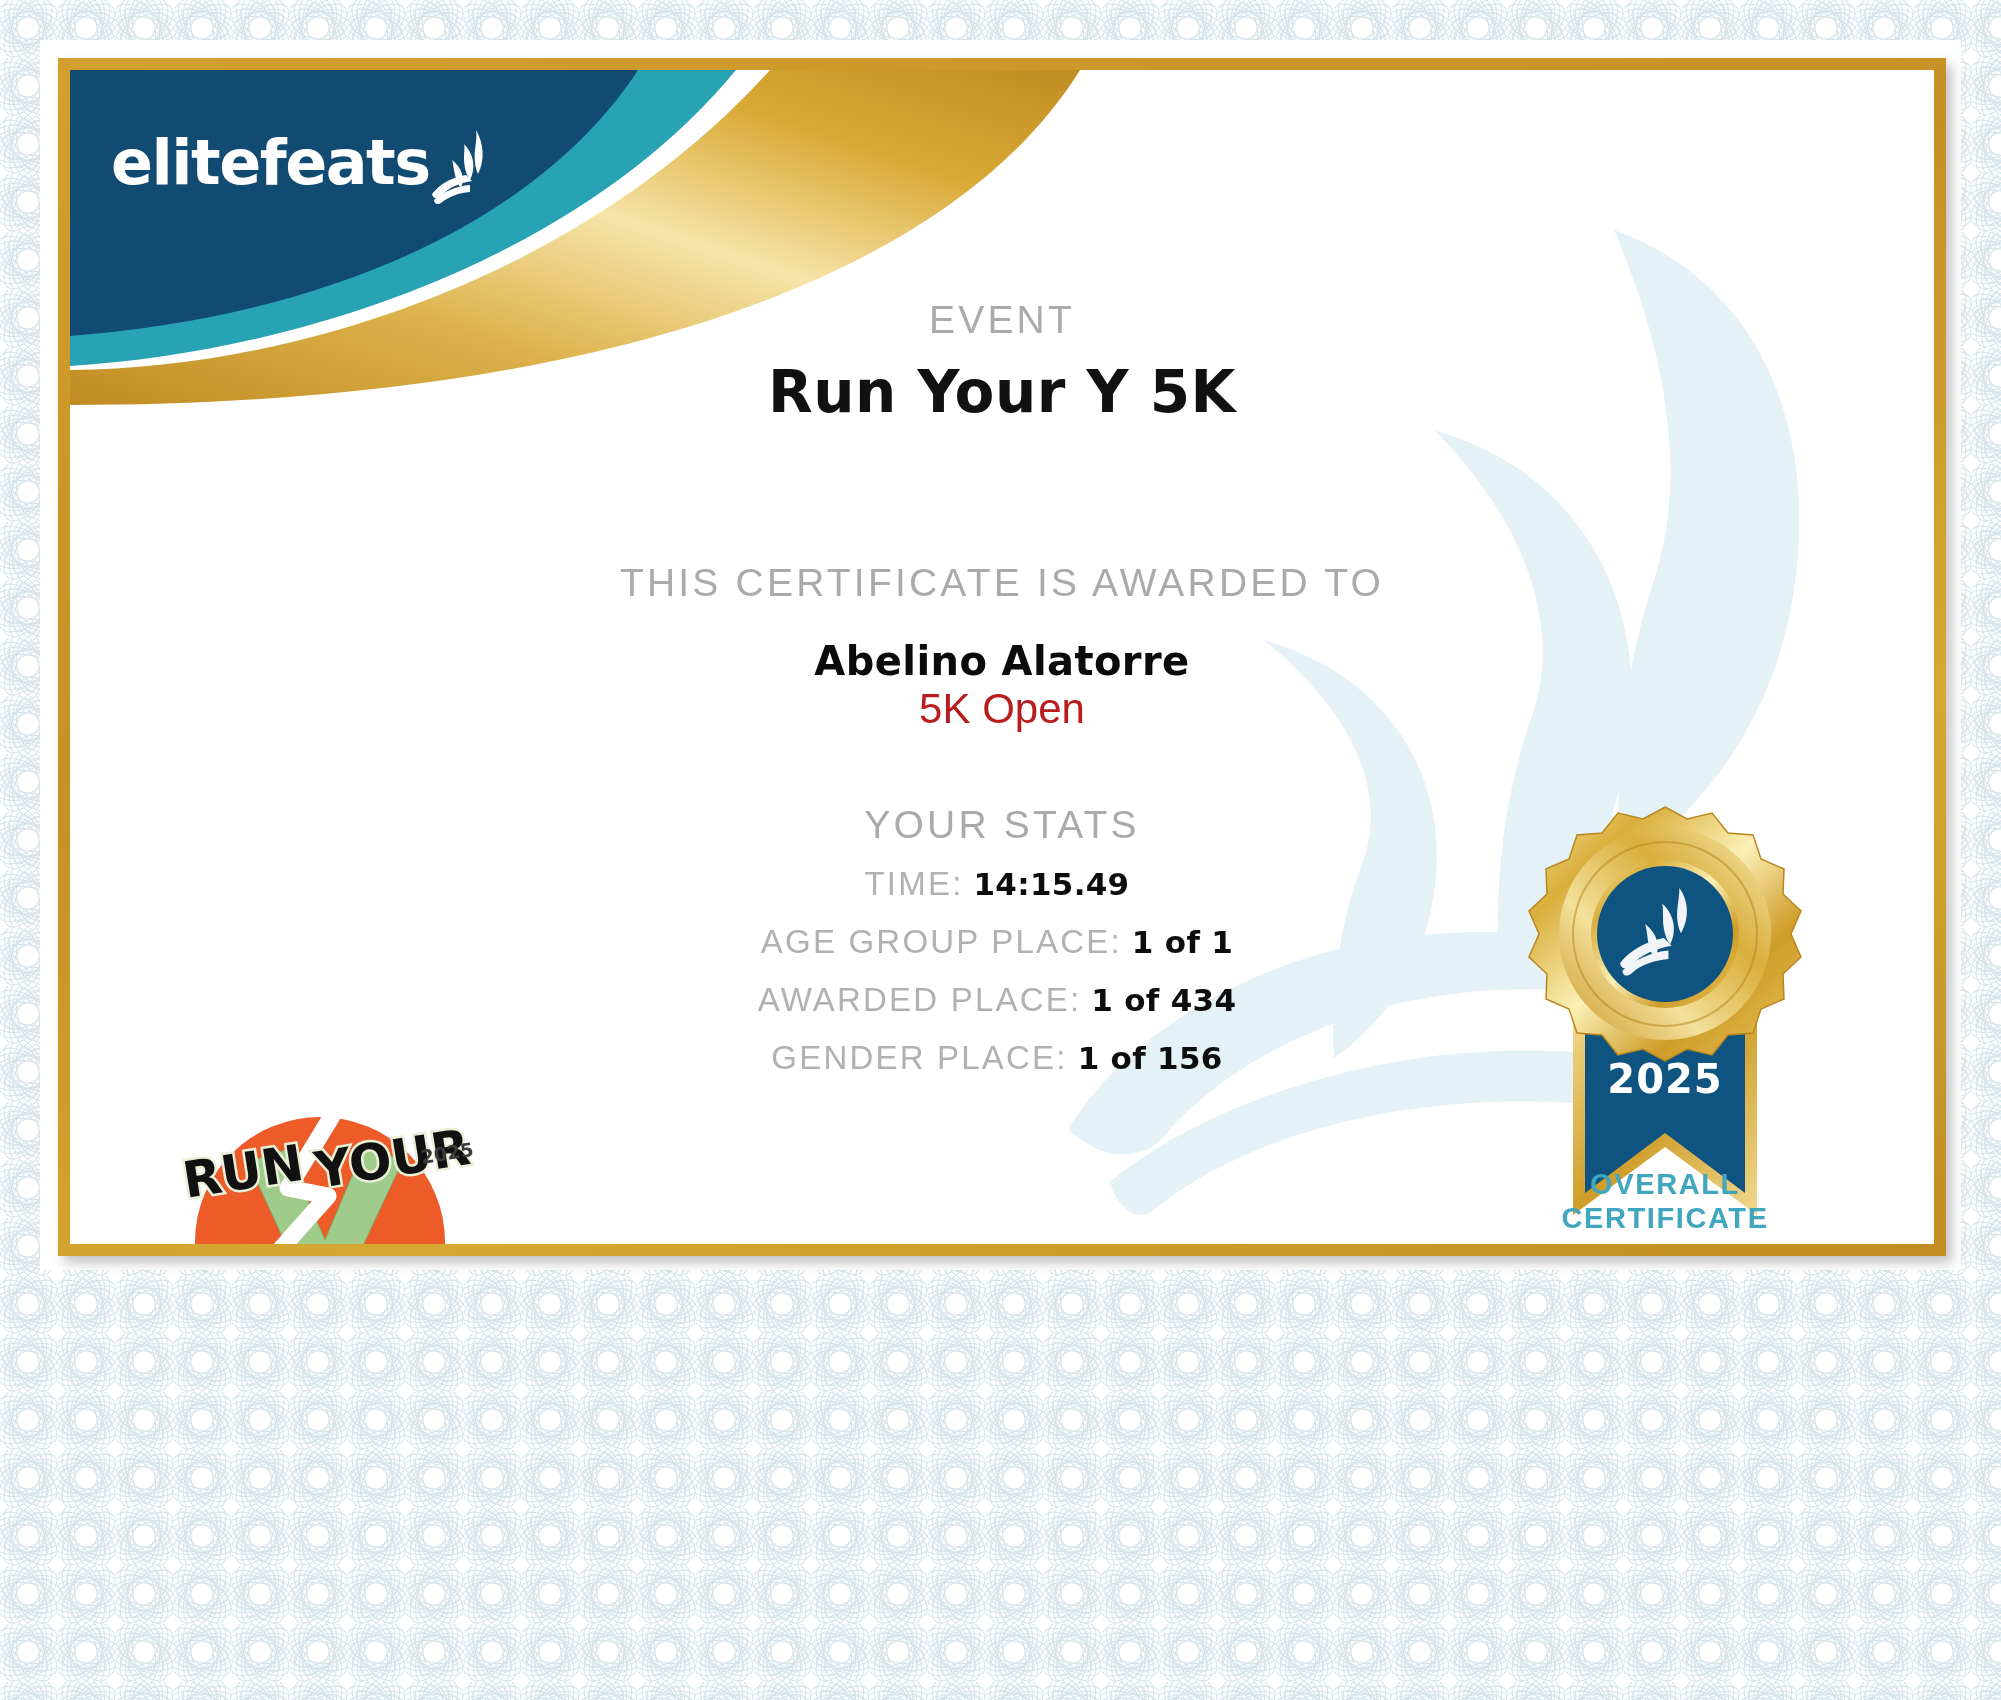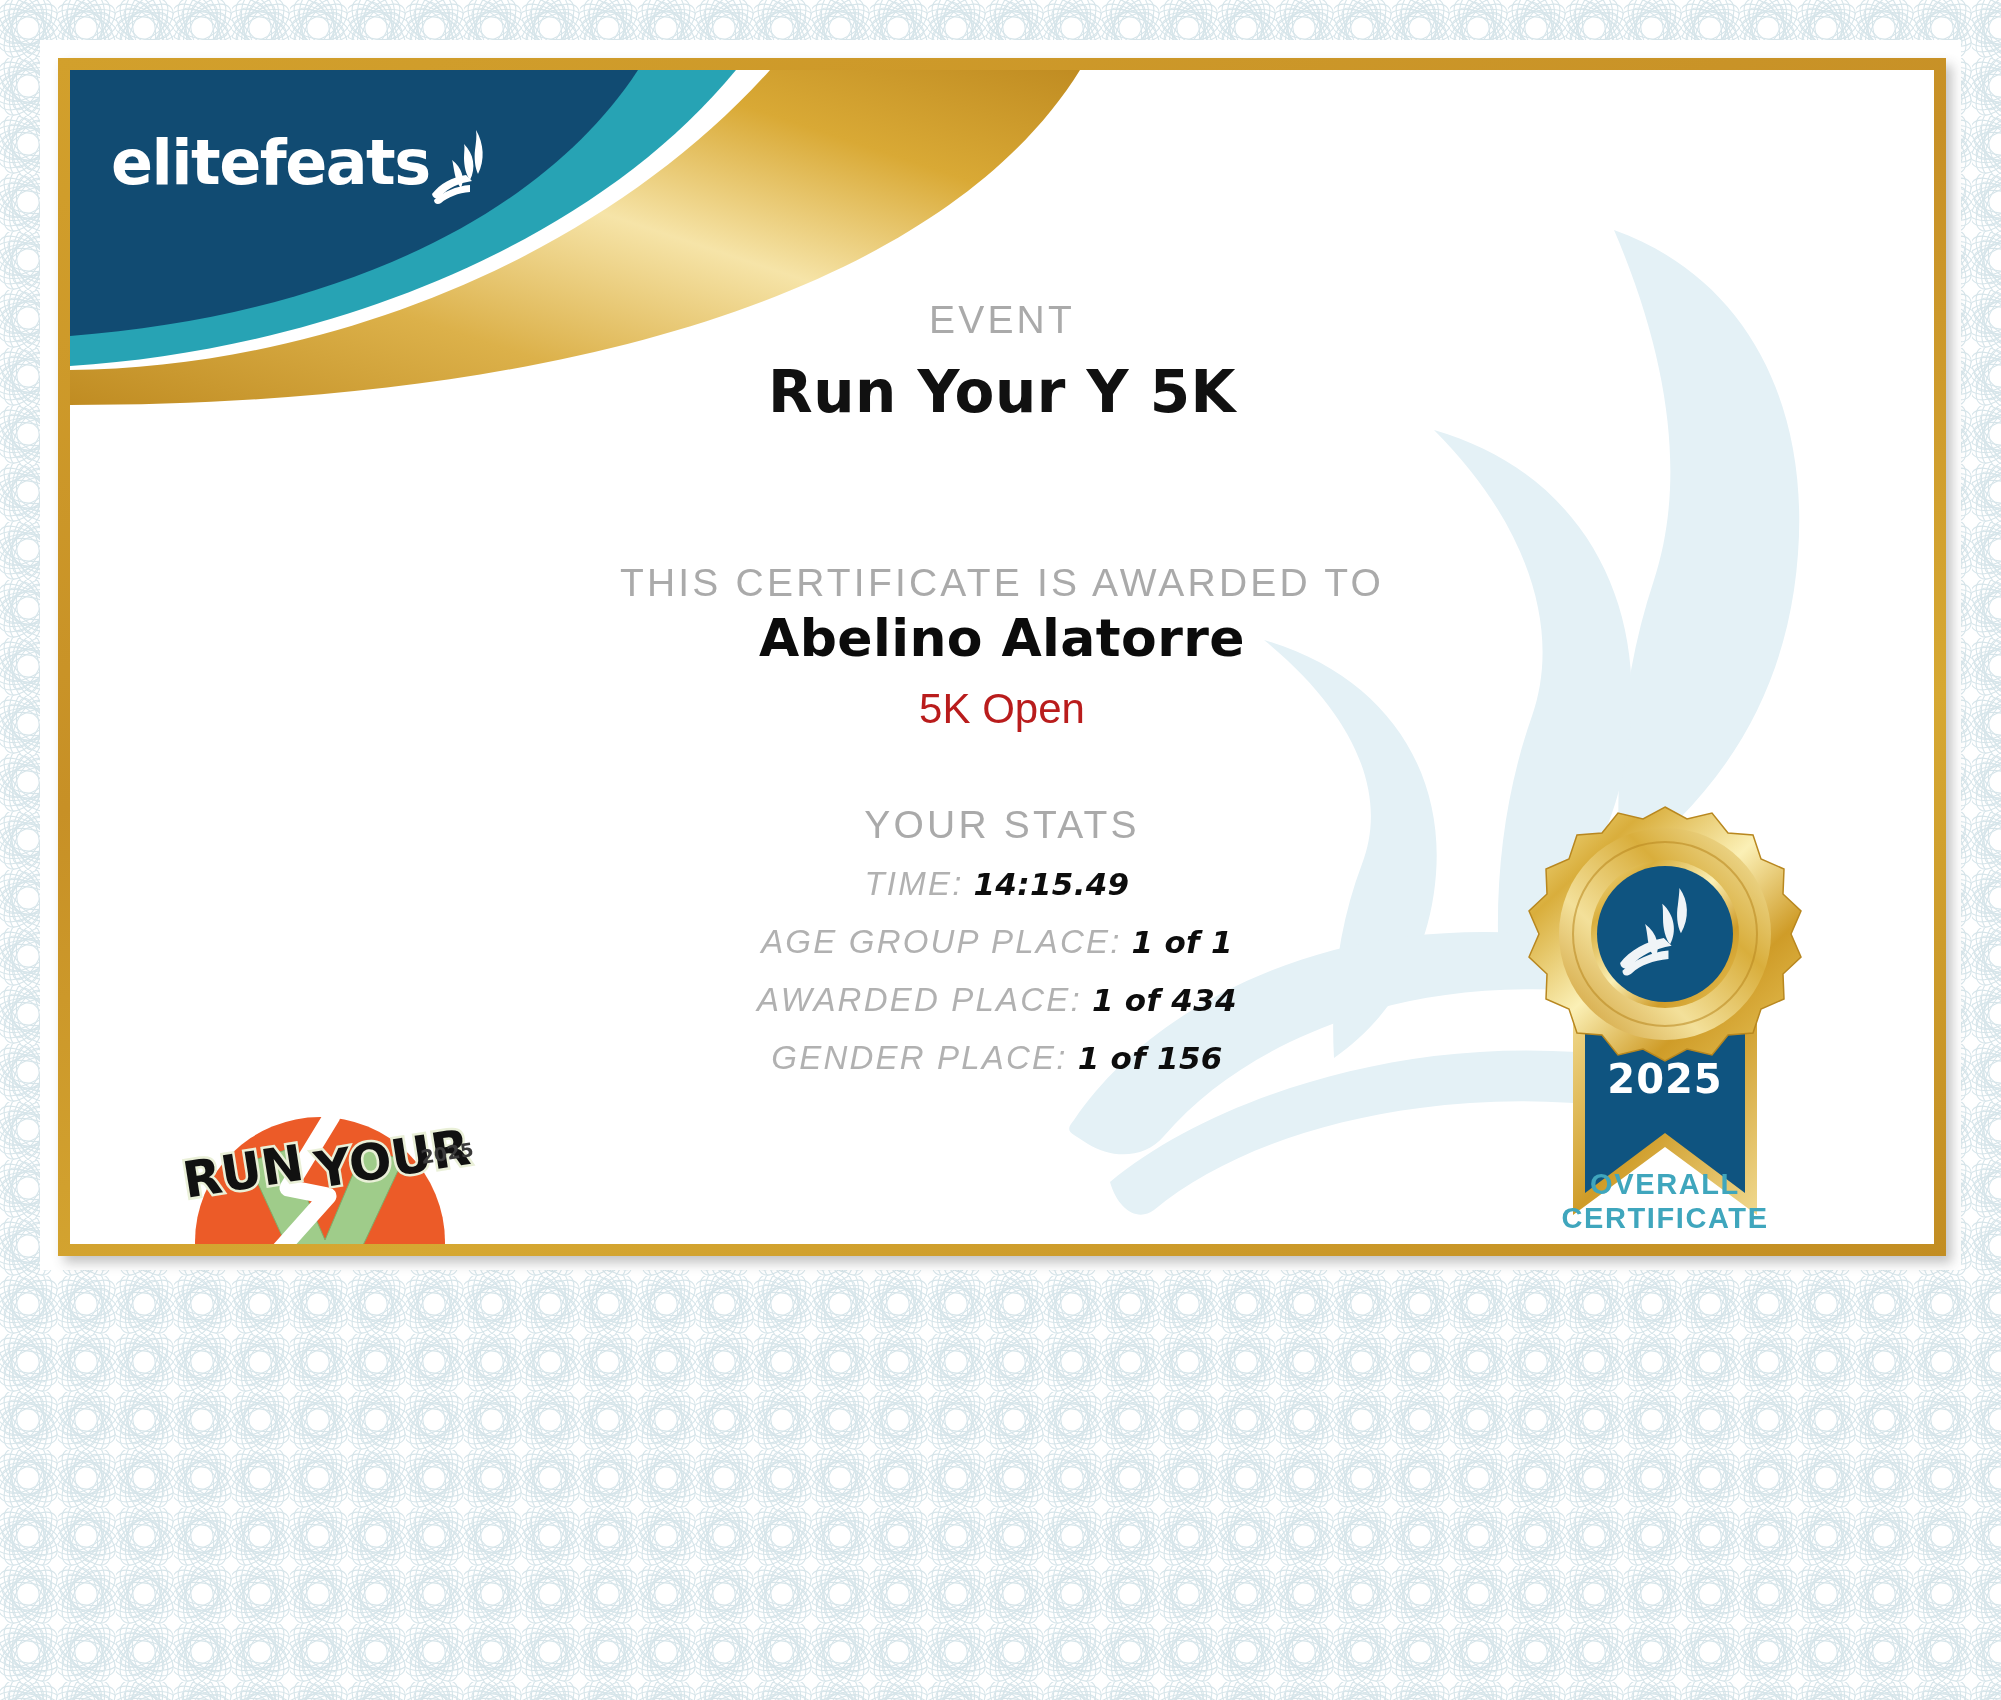--- a/index.html
+++ b/index.html
@@ -118,24 +118,24 @@
     font-family: "DejaVu Sans", sans-serif;
     font-size: 58px;
     font-weight: 700;
     color: #111111;
     letter-spacing: 0.5px;
     margin-top: 16px;
   }
 
   #awarded-label { position: absolute; left: 0; right: 0; top: 491px; }
   #recipient-name {
-    position: absolute; left: 0; right: 0; top: 538px;
+    position: absolute; left: 0; right: 0; top: 568px;
     text-align: center;
     font-family: "DejaVu Sans", sans-serif;
-    font-size: 52px;
+    font-size: 40px;
     font-weight: 700;
     color: #0b0b0b;
     letter-spacing: 0.4px;
   }
   #recipient-division {
     position: absolute; left: 0; right: 0; top: 615px;
     text-align: center;
     font-size: 42px;
     font-weight: 400;
     color: #b91c1c;
@@ -148,21 +148,20 @@
     left: 0;
     top: 795px;
     width: 100%;
   }
   .stat-row {
     display: flex;
     justify-content: center;
     align-items: baseline;
     height: 58px;
     gap: 10px;
-    font-style: italic;
   }
   .stat-key {
     color: #b1b1b1;
     font-size: 33px;
     letter-spacing: 2.2px;
     font-weight: 400;
     text-align: right;
   }
   .stat-val {
     font-family: "DejaVu Sans", sans-serif;

